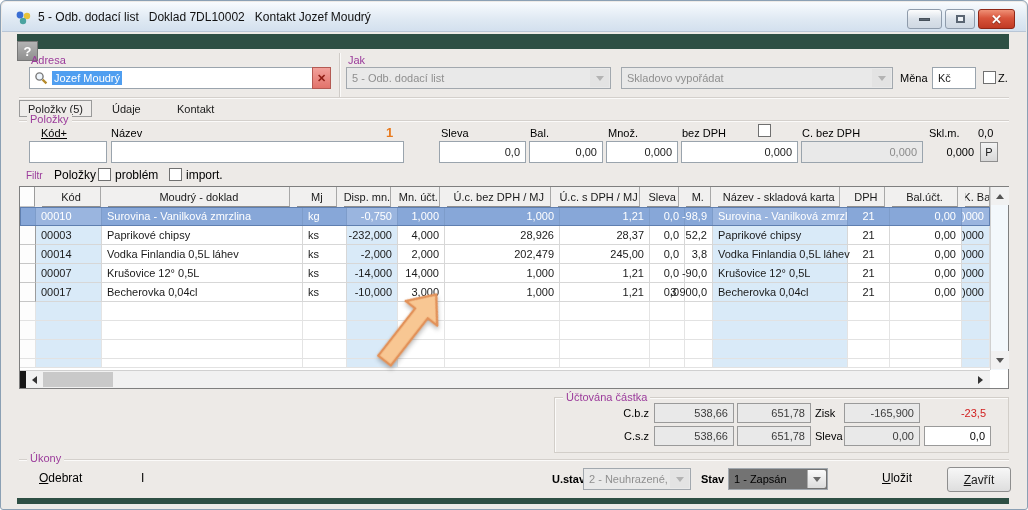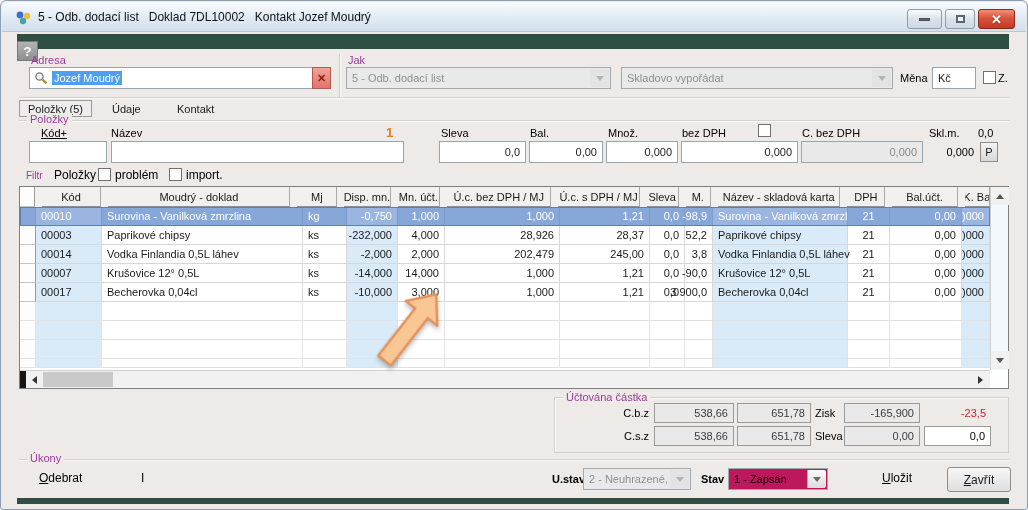--- a/index.html
+++ b/index.html
@@ -33,21 +33,21 @@
   .inputbox.num{justify-content:flex-end;padding-right:5px;}
   .inputbox.dis{background:#e9e9e9;color:#8a8a8a;}
   .etch-v{position:absolute;width:1px;background:#cfcbc7;box-shadow:1px 0 0 #fbfaf9;}
   .etch-h{position:absolute;height:1px;background:#d4d0cc;box-shadow:0 1px 0 #fbfaf9;}
   .groupbox{position:absolute;border:1px solid #d2cec9;box-shadow:inset 1px 1px 0 #fbfaf9;}
   .cb{position:absolute;width:13px;height:13px;background:#fff;border:1px solid #707070;}
   .selbox{position:absolute;border:1px solid #a2a8ae;display:flex;align-items:center;padding-left:5px;overflow:hidden;white-space:nowrap;}
   .selbox .chev{position:absolute;right:1px;top:1px;bottom:1px;width:19px;display:flex;align-items:center;justify-content:center;}
   .selbox.dis{background:#e9e9e9;color:#8f8f8f;}
   .selbox.dis .chev{background:#e3e3e3;}
-  .selbox.ena{background:#be185d;color:#000;}
+  .selbox.ena{background:#737373;color:#000;}
   .selbox.ena .chev{background:linear-gradient(#fbfbfb,#dcdcdc);border-left:1px solid #aaa;border-radius:0 2px 2px 0;}
   .tri-down{width:0;height:0;border-left:4px solid transparent;border-right:4px solid transparent;border-top:5px solid #6a6a6a;}
   .tri-down.light{border-top-color:#b3b3b3;}
   .accel::first-letter{text-decoration:underline;}
   
   .tab-active{position:absolute;border:1px solid #9a9a9a;background:#efedeb;padding:1px 8px;height:17px;display:flex;align-items:center;}
   .tab-plain{position:absolute;padding:1px 4px;}
   
   .grid{position:absolute;left:18px;top:185px;width:990px;height:203px;border:1px solid #7f7f7f;background:#fff;}
   .grid-inner{position:absolute;left:0;top:0;width:970px;height:201px;}

